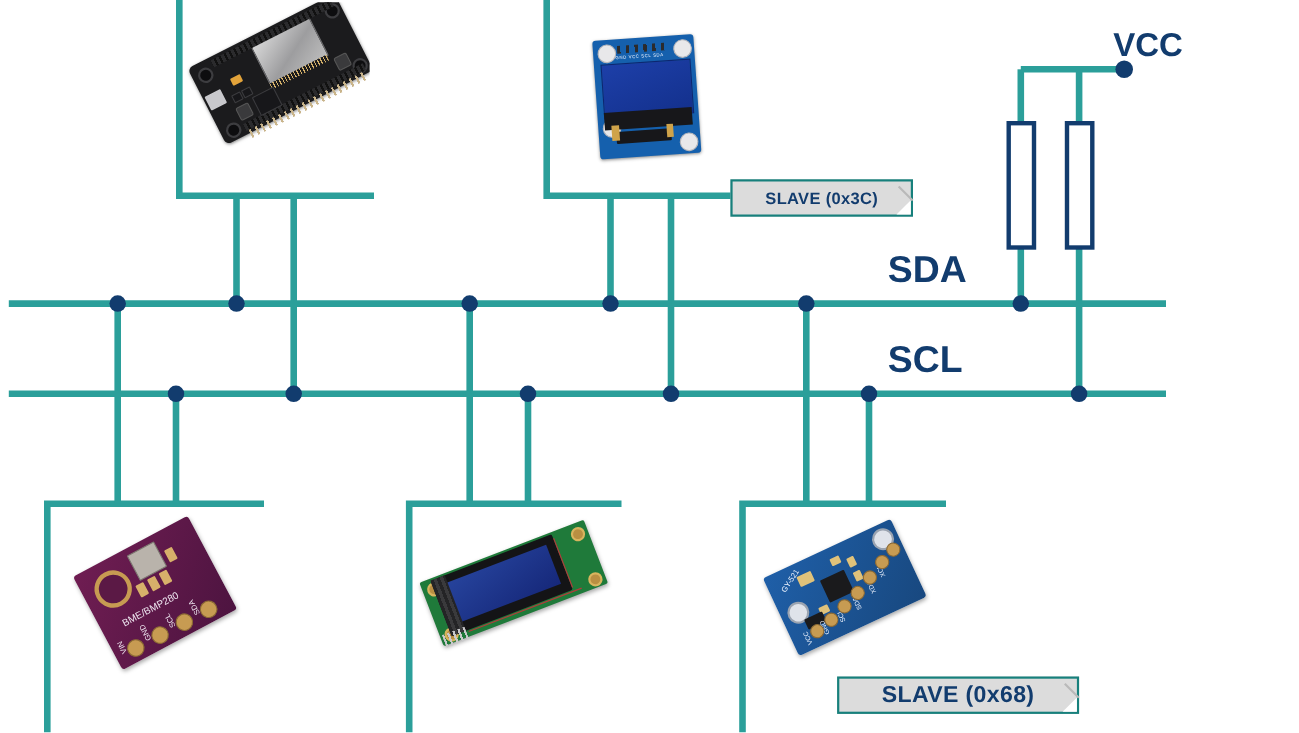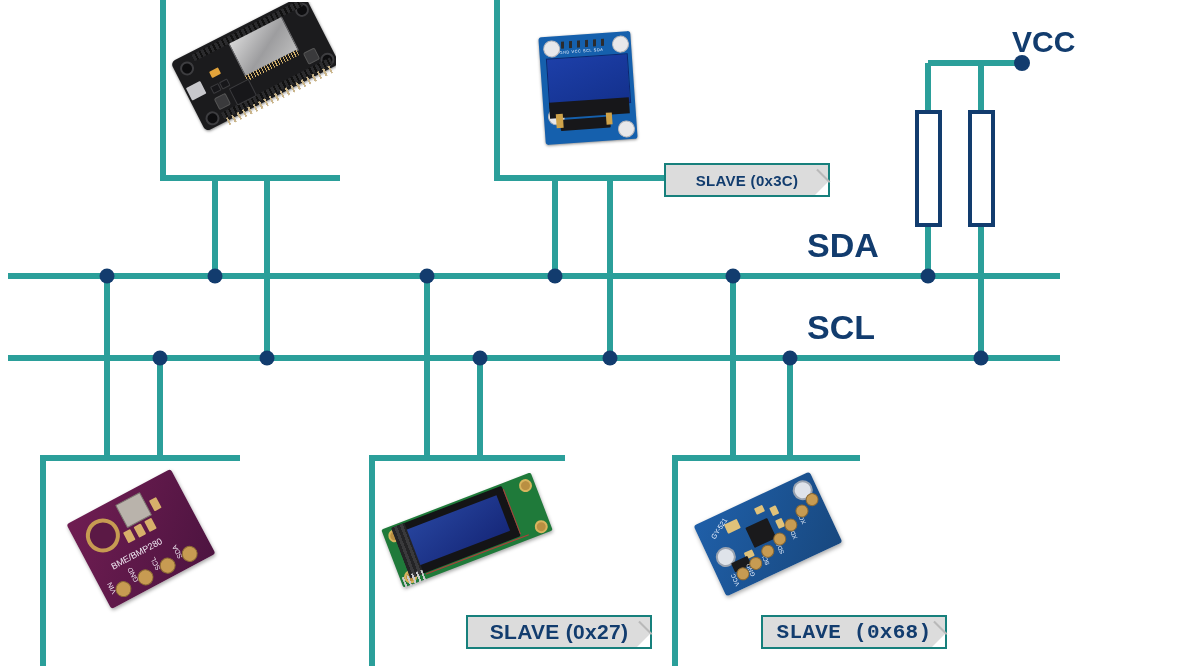--- a/index.html
+++ b/index.html
@@ -461,27 +461,22 @@
   </div>
 
 
   <div class="callout" style="left:633px; top:163px; width:166px; height:34px; font-size:15px;margin-left:31px;">
     <span>SLAVE (0x3C)</span>
     <span class="fold"></span>
     <span class="fold-edge"></span>
   </div>
 
 
-  <div class="callout" style="left:466px; top:615px; width:186px; height:34px; font-size:21px;">
-    <span>SLAVE (0x27)</span>
-    <span class="fold"></span>
-    <span class="fold-edge"></span>
-  </div>
-
-  <div class="callout" style="left:761px; top:615px; width:186px; height:34px; font-size:21px;font-family:Liberation Mono, monospace;">
+
+  <div class="callout" style="left:761px; top:615px; width:220px; height:34px; font-size:21px;">
     <span>SLAVE (0x68)</span>
     <span class="fold"></span>
     <span class="fold-edge"></span>
   </div>
 
   <div class="bus-name" style="left:807px; top:226px; font-size:34px;">SDA</div>
 
   <div class="bus-name" style="left:807px; top:308px; font-size:34px;">SCL</div>
 
   <div id="vcc-label" style="left:1012px; top:25px; font-size:30px;">VCC</div>

